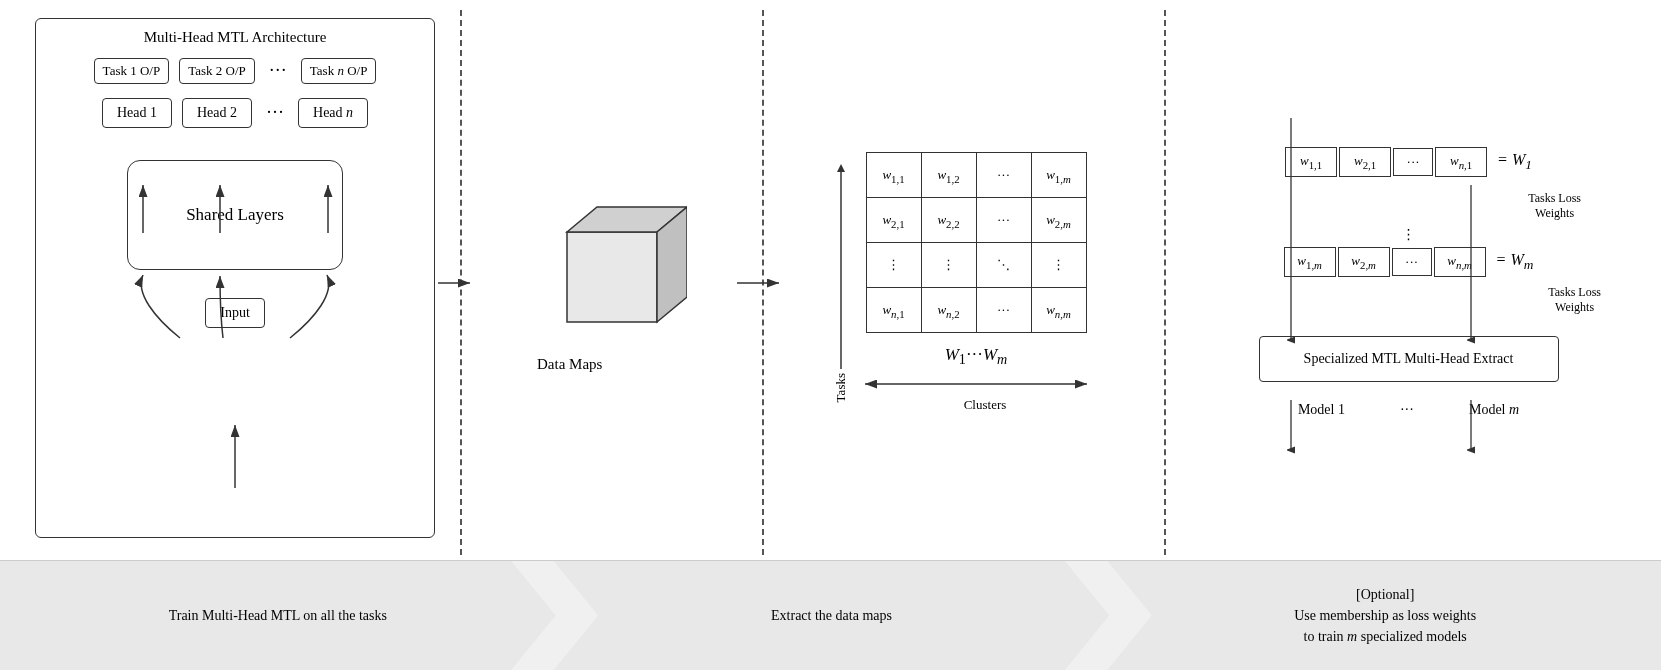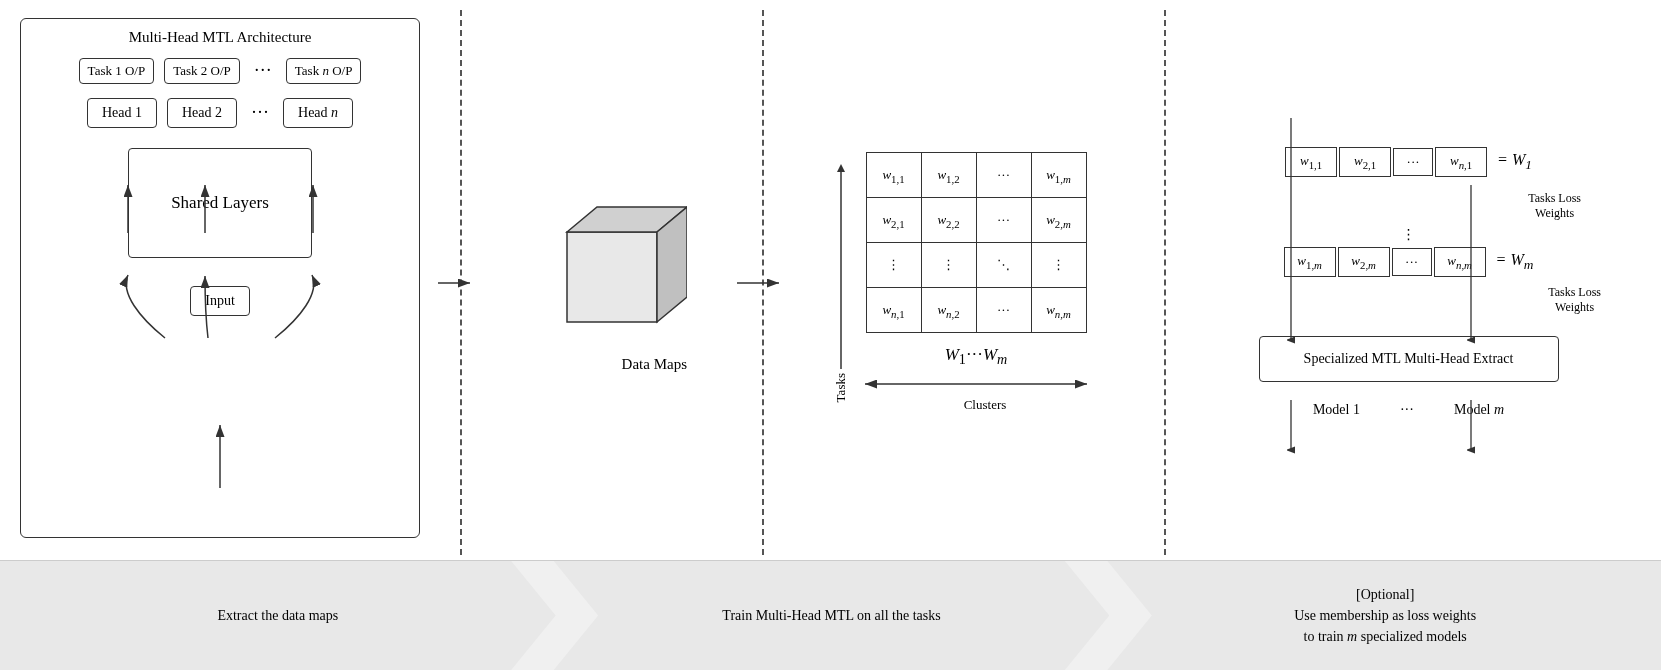--- a/index.html
+++ b/index.html
@@ -33,20 +33,21 @@
       border-left: 2px dashed #555;
       margin: 0 10px;
       align-self: stretch;
     }
 
     
     .section1 {
       width: 430px;
       display: flex;
       align-items: center;
+      justify-content: center;
       position: relative;
     }
 
     .mtl-box {
       border: 1.5px solid #333;
       border-radius: 6px;
       width: 400px;
       height: 520px;
       padding: 10px;
       position: relative;
@@ -79,36 +80,36 @@
     .dots-text {
       font-size: 18px;
       display: flex;
       align-items: center;
       padding: 0 4px;
     }
 
     .head-row {
       display: flex;
       gap: 10px;
-      margin-bottom: 20px;
+      margin-bottom: 32px;
     }
 
     .head-box {
       border: 1.5px solid #333;
       border-radius: 4px;
       padding: 6px 14px;
       font-size: 14px;
       background: #fff;
       white-space: nowrap;
     }
 
     .shared-layers-box {
       border: 1.5px solid #333;
-      border-radius: 4px;
-      width: 184px;
+      border-radius: 13px;
+      width: 216px;
       height: 110px;
       display: flex;
       align-items: center;
       justify-content: center;
       font-size: 17px;
       margin-bottom: 28px;
     }
 
     .input-box {
       border: 1.5px solid #333;
@@ -123,21 +124,21 @@
       width: 280px;
       display: flex;
       align-items: center;
       justify-content: center;
       flex-direction: column;
       position: relative;
     }
 
     .cube-label {
       font-size: 15px;
-      text-align: right;
+      text-align: left;
       margin-top: 10px;
     }
 
     
     .section3 {
       width: 380px;
       display: flex;
       align-items: center;
       justify-content: center;
       position: relative;
@@ -423,21 +424,21 @@
           <div style="border:1px solid #333; padding:5px 10px; font-size:13px; min-width:52px; text-align:center;"><span class="math">w</span><sub><span class="math">n</span>,<span class="math">m</span></sub></div>
           <span style="font-size:16px; font-style:italic; margin-left:8px;">= <span class="math">W</span><sub><span class="math">m</span></sub></span>
         </div>
 
         <div style="font-size:12px; text-align:center; margin-bottom:10px; align-self:flex-end; padding-right:20px; line-height:1.3;">Tasks Loss<br>Weights</div>
 
         <div class="specialized-box">
           <span>Specialized MTL Multi-Head Extract</span>
         </div>
 
-        <div style="display:flex; align-items:center; gap:40px; margin-top:10px;">
+        <div style="display:flex; align-items:center; gap:55px; margin-top:10px;">
           <div style="font-size:14px;">Model 1</div>
           <div style="font-size:14px;">···</div>
           <div style="font-size:14px;">Model <span class="math">m</span></div>
         </div>
 
         <svg style="position:absolute; top:0; left:0; width:100%; height:100%; pointer-events:none;">
           <defs>
             <marker id="ah4" markerWidth="8" markerHeight="6" refX="8" refY="3" orient="auto">
               <polygon points="0 0, 8 3, 0 6" fill="#333"></polygon>
             </marker>
@@ -454,23 +455,23 @@
 
           <line x1="295" y1="390" x2="295" y2="440" stroke="#333" stroke-width="1.3" marker-end="url(#ah4d)"></line>
         </svg>
       </div>
     </div>
 
   </div>
 
   <div class="process-bar">
     <div class="process-step">
+      <span class="process-step-text">Train Multi-Head MTL on all the tasks</span>
+    </div>
+    <div class="process-step">
       <span class="process-step-text">Extract the data maps</span>
-    </div>
-    <div class="process-step">
-      <span class="process-step-text">Train Multi-Head MTL on all the tasks</span>
     </div>
     <div class="process-step">
       <span class="process-step-text">[Optional]<br>Use membership as loss weights<br>to train <span class="math">m</span> specialized models</span>
     </div>
   </div>
 
 </div>
 
 </body></html>

